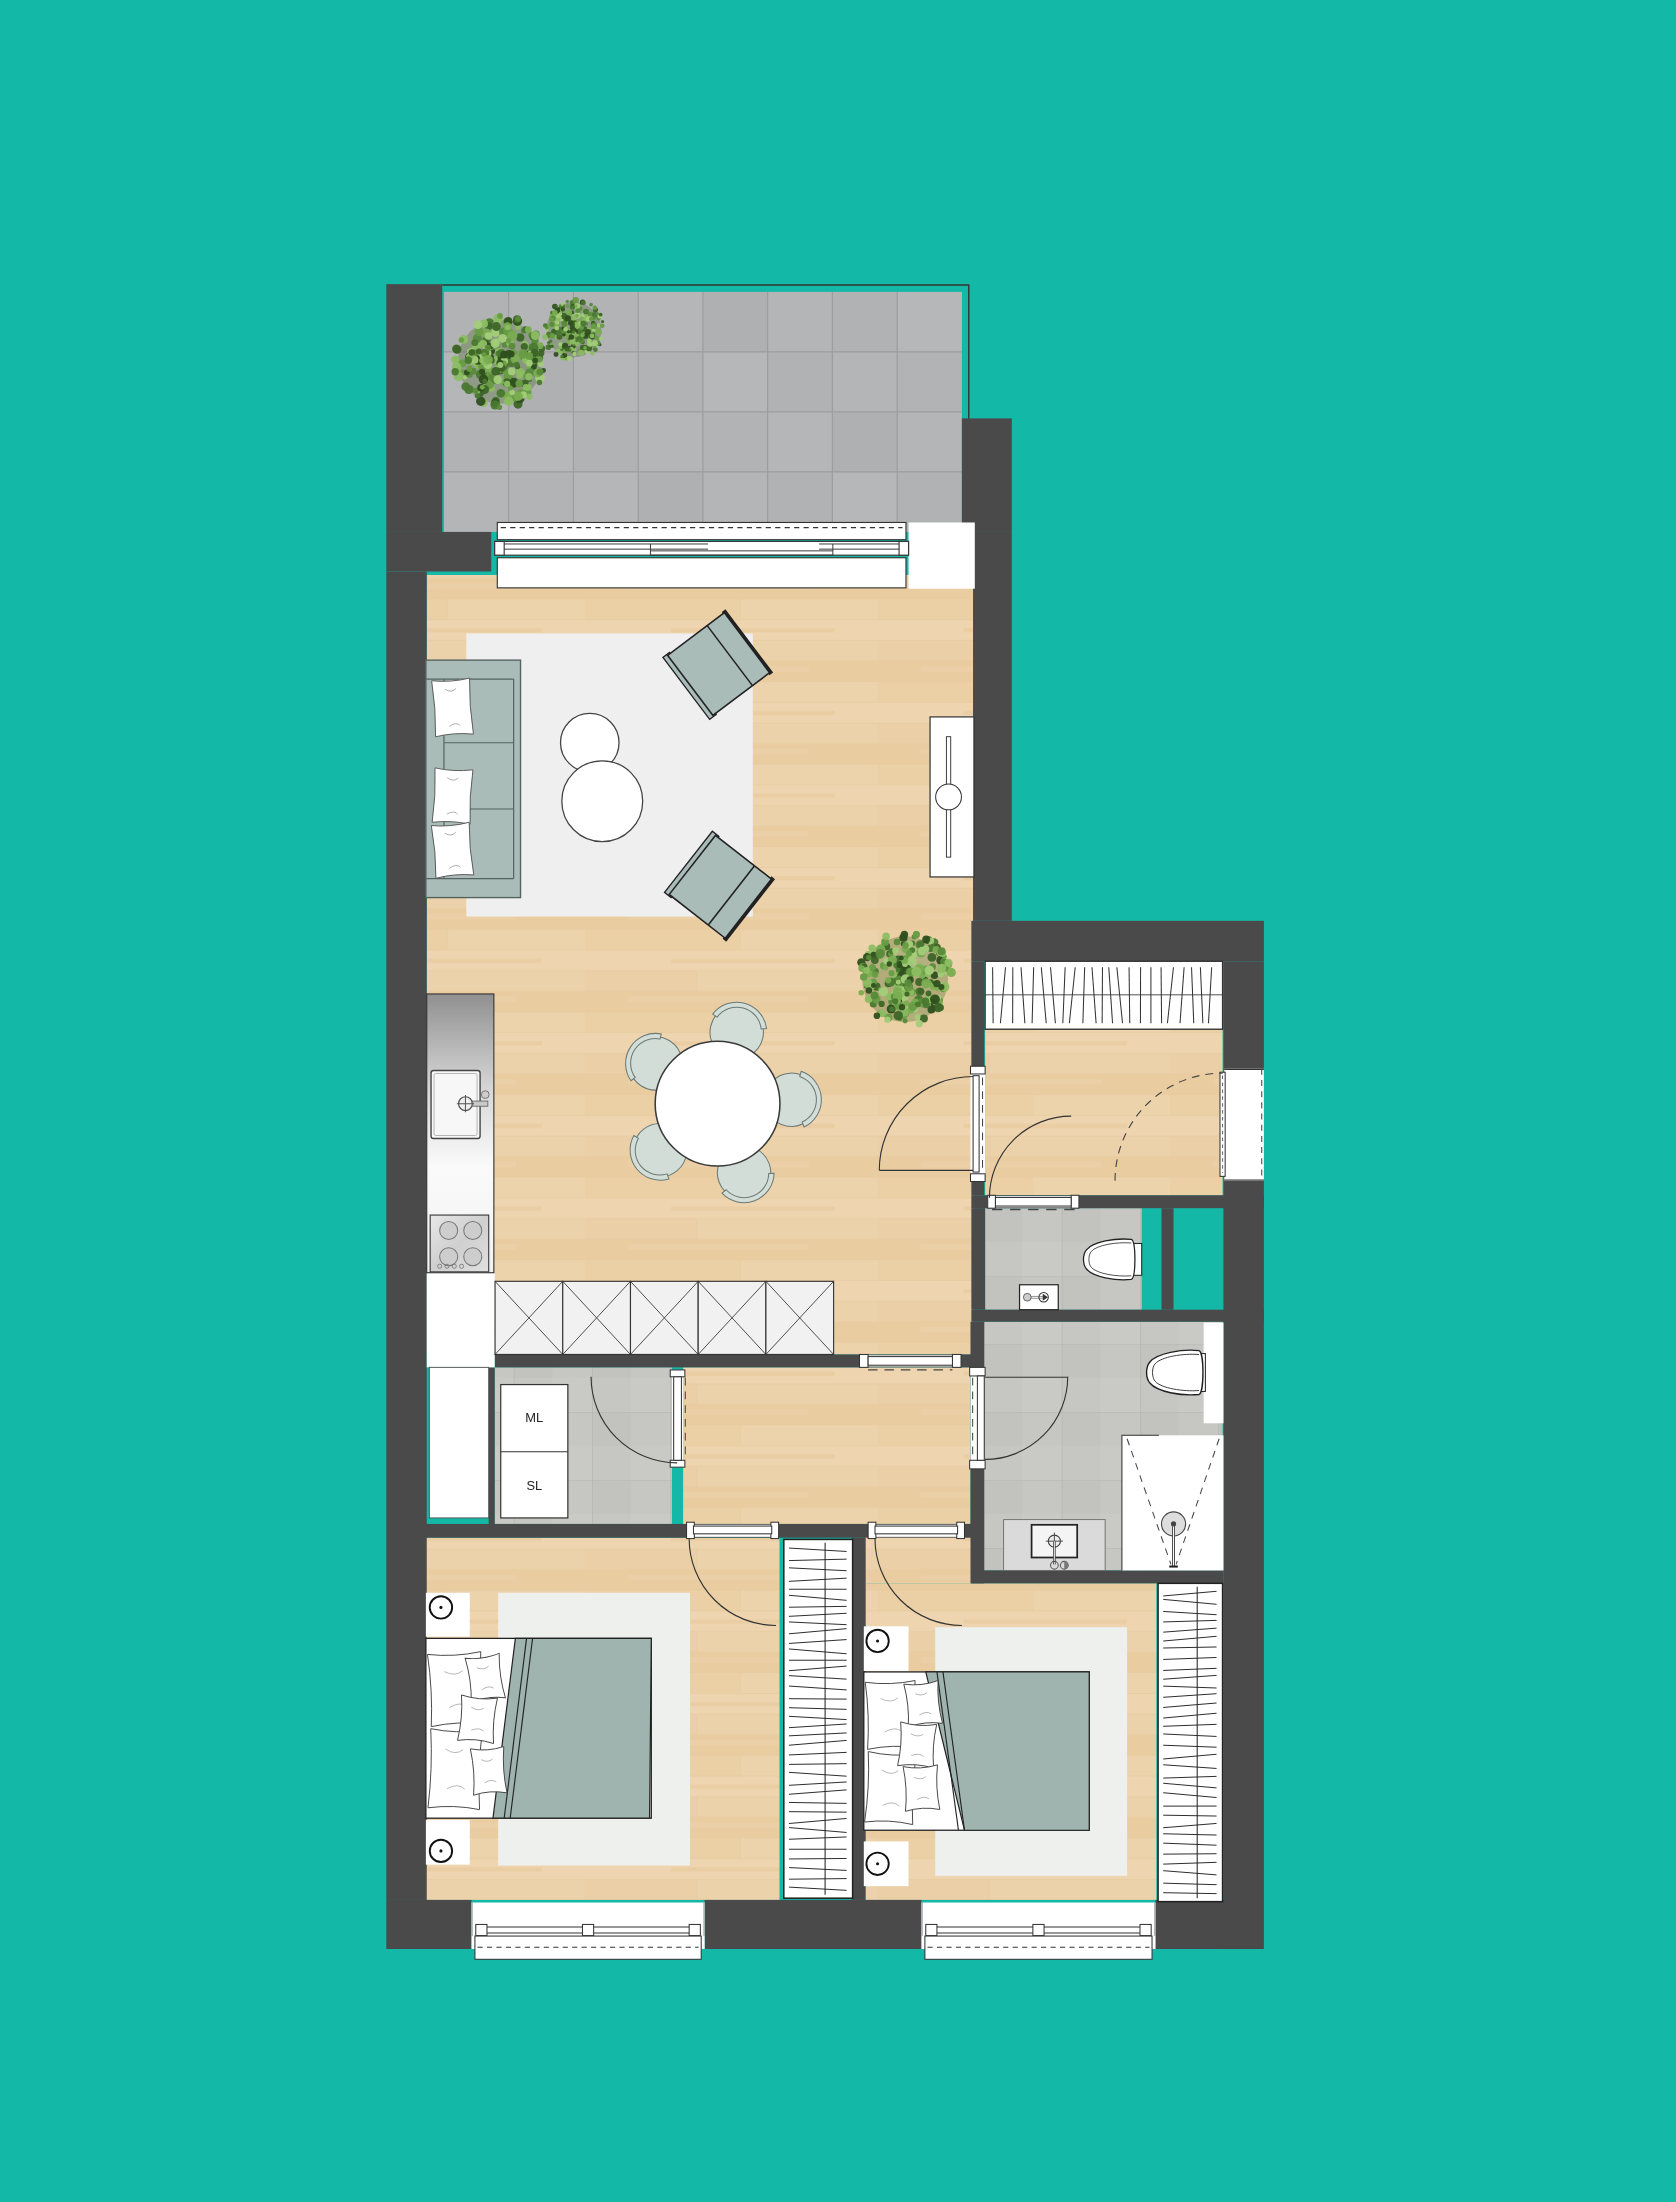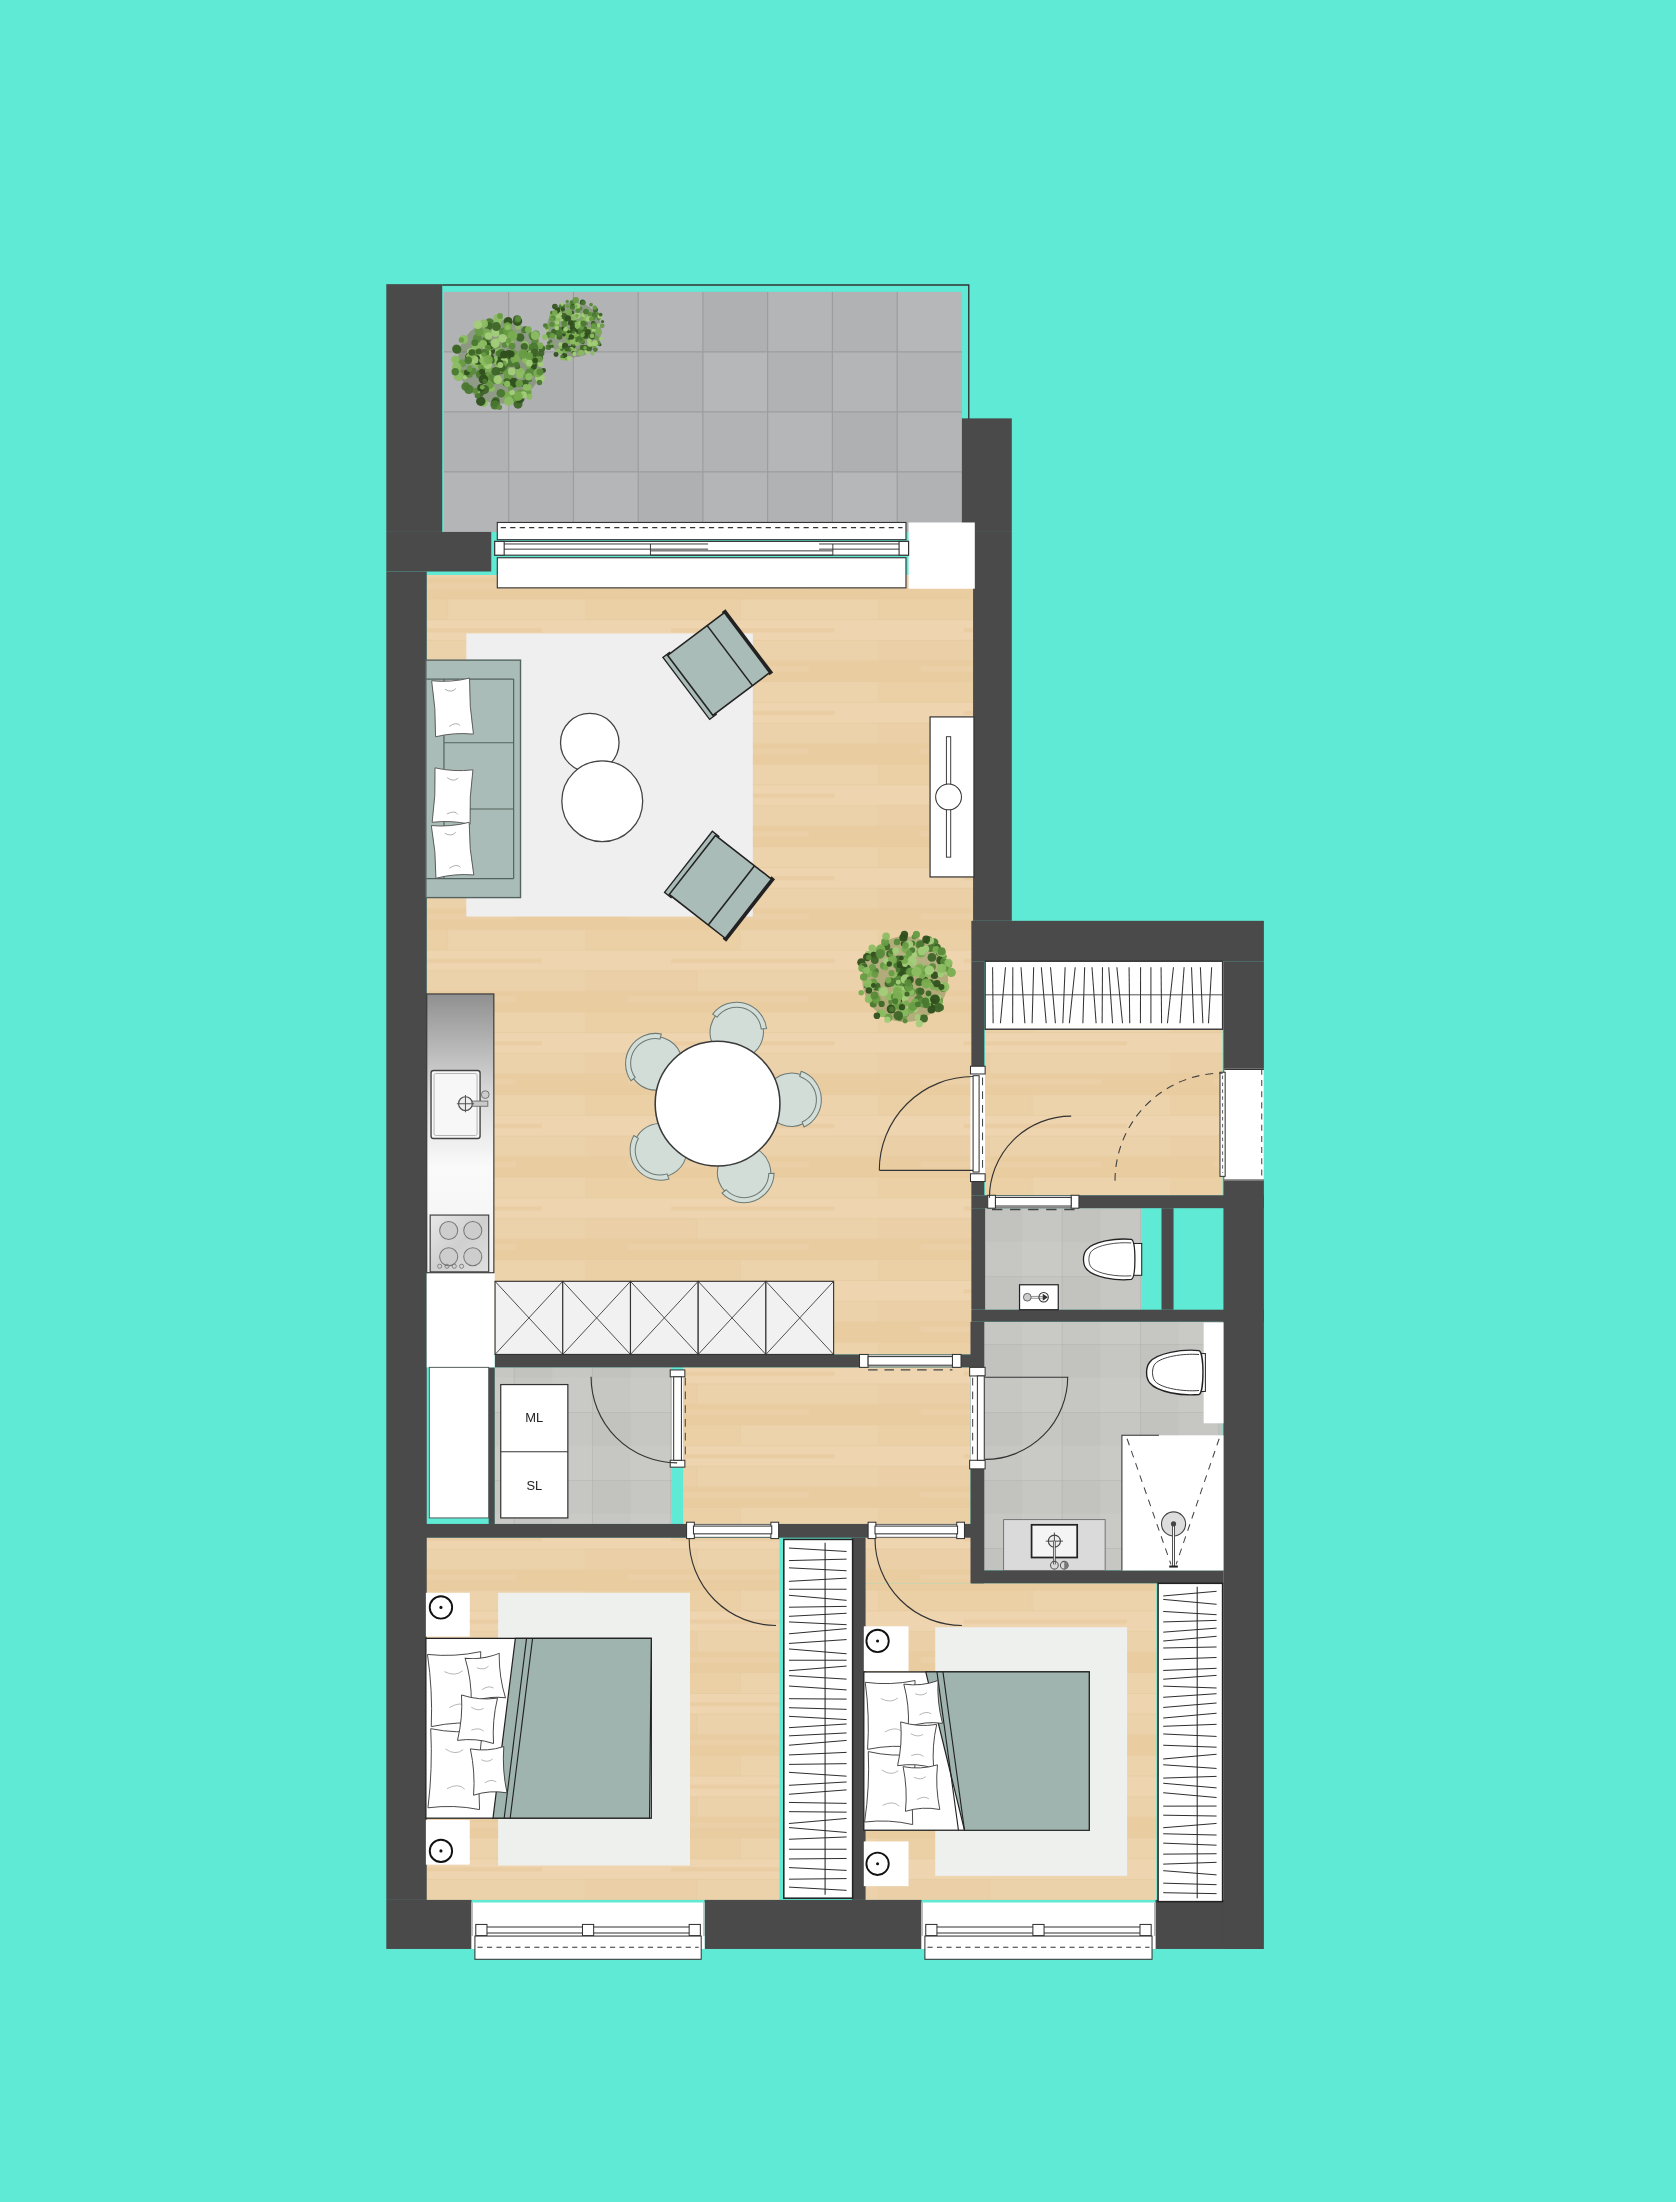--- a/index.html
+++ b/index.html
@@ -1,16 +1,16 @@
 <!DOCTYPE html>
 <html style="font-size:13.8px"><head>
 <meta charset="utf-8">
 <style>
 html,body{margin:0;padding:0;background:#ffffff;}
-#page{width:1676px;height:2203px;position:relative;font-family:"Liberation Sans",sans-serif;background:#5eead4;}
+#page{width:1676px;height:2203px;position:relative;font-family:"Liberation Sans",sans-serif;background:#14b8a6;}
 svg{position:absolute;top:0;left:0;}
 </style>
 </head>
 <body>
 <div id="page">
 <svg width="1676" height="2203" viewBox="0 0 1948 2560">
 <defs>
 <pattern id="wood" x="0" y="0" width="340" height="96" patternUnits="userSpaceOnUse">
  <rect width="340" height="96" fill="#ebd0a6"></rect>
  <rect y="0" width="340" height="24" fill="#eaccA1"></rect>

